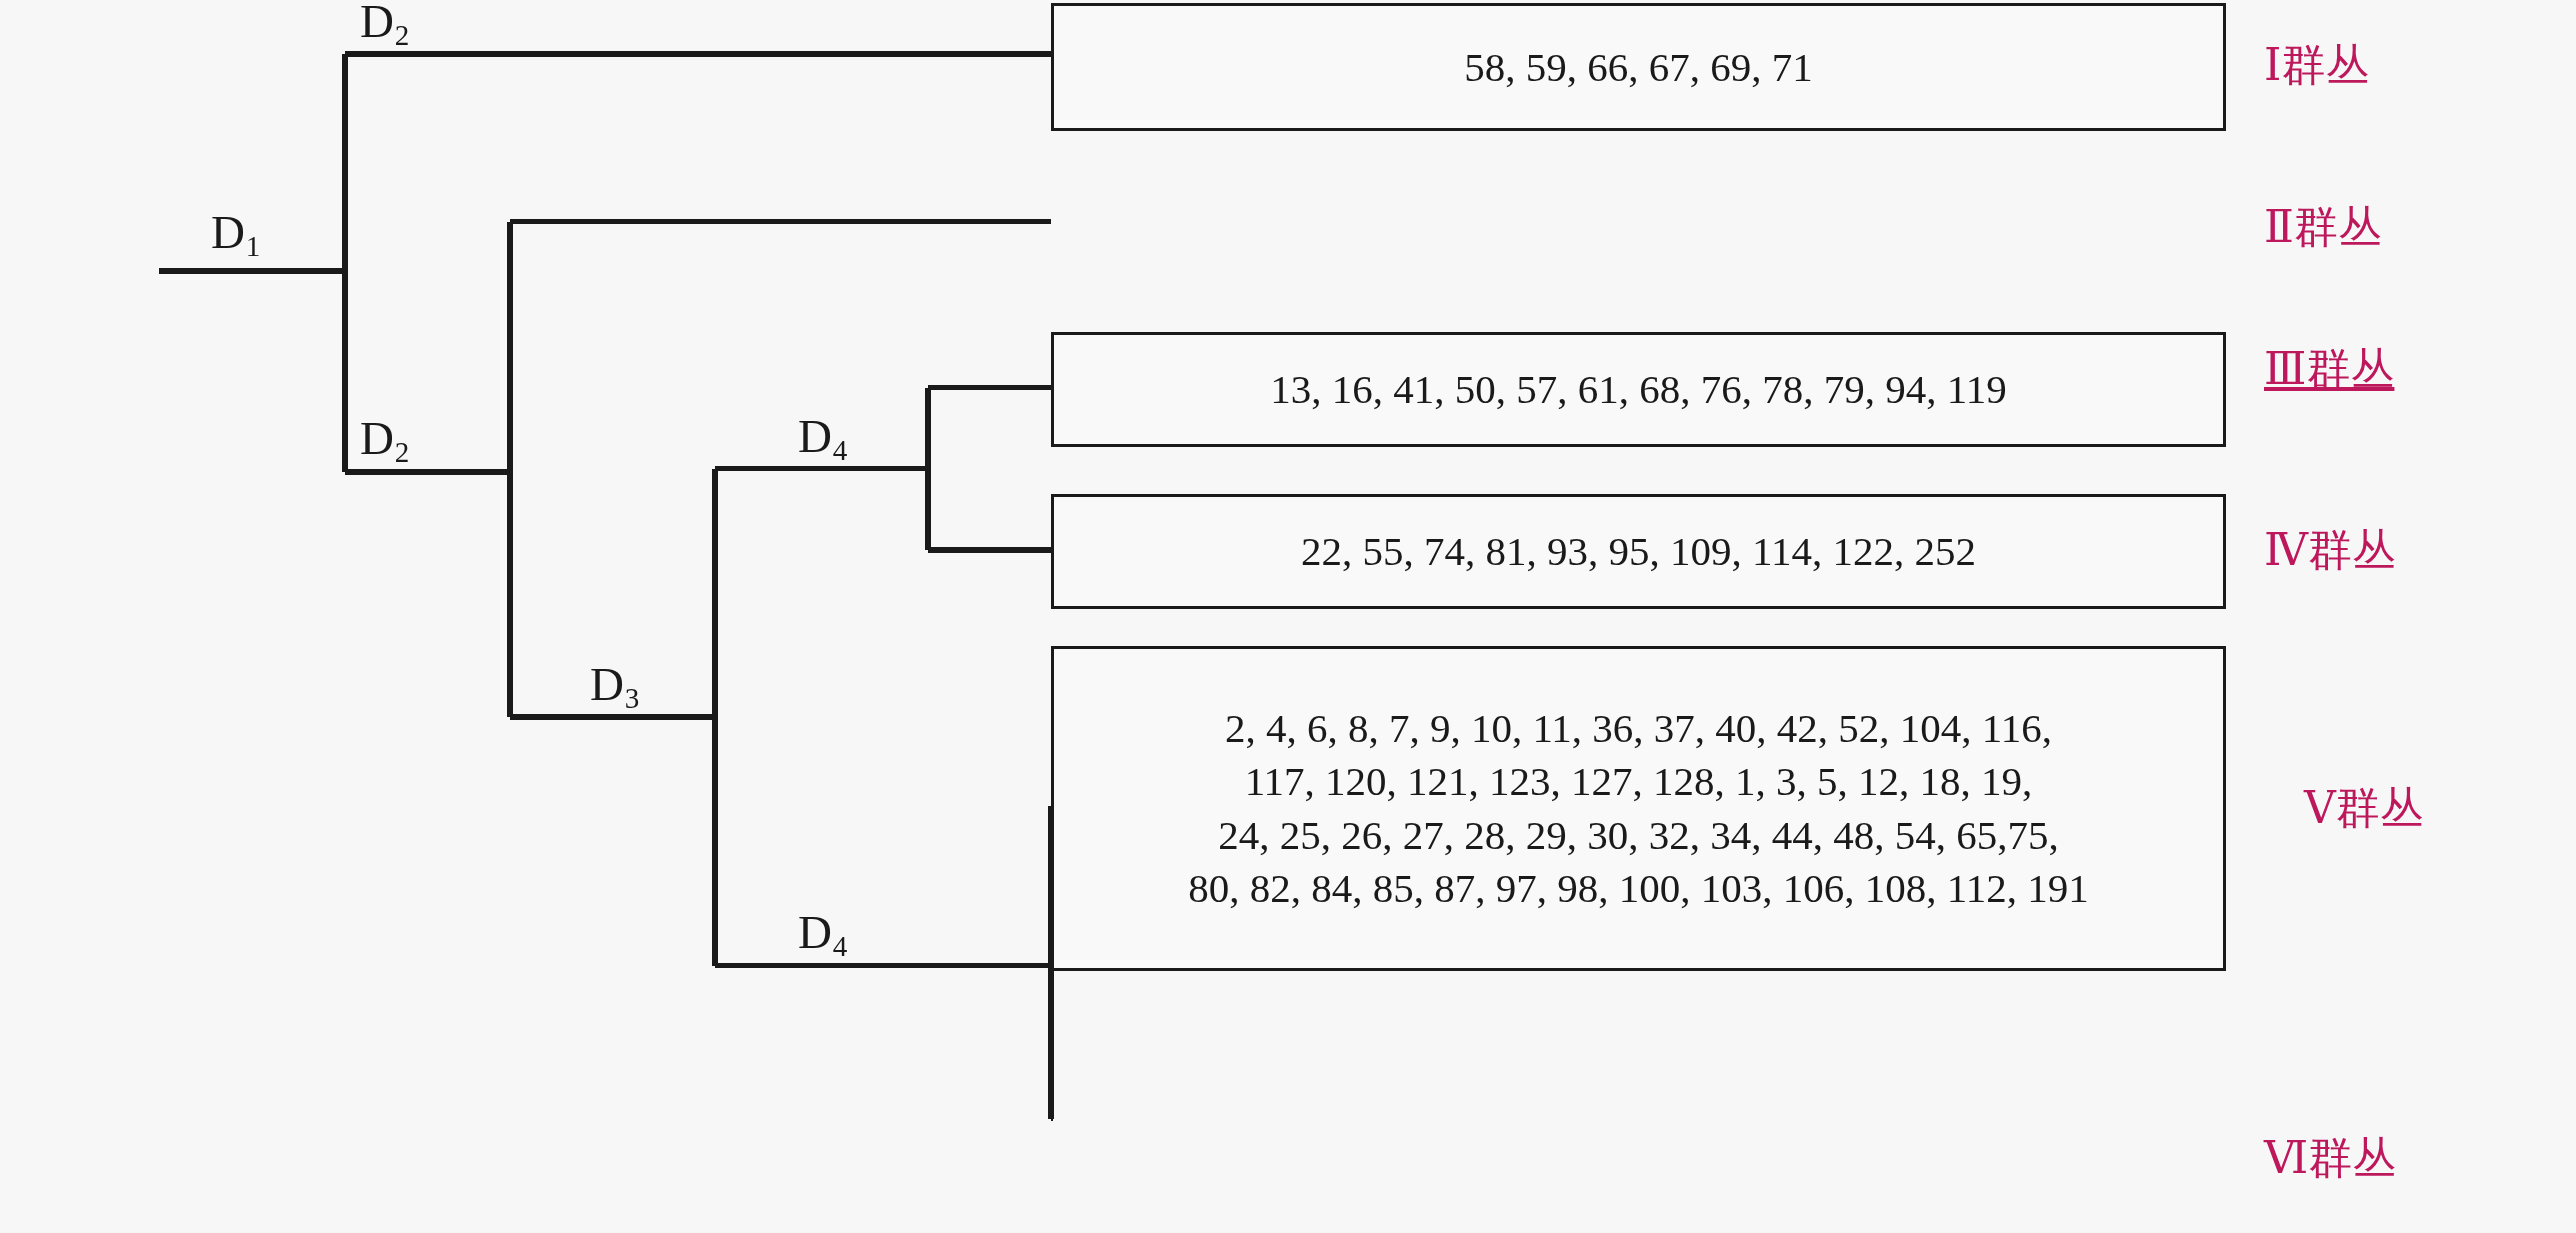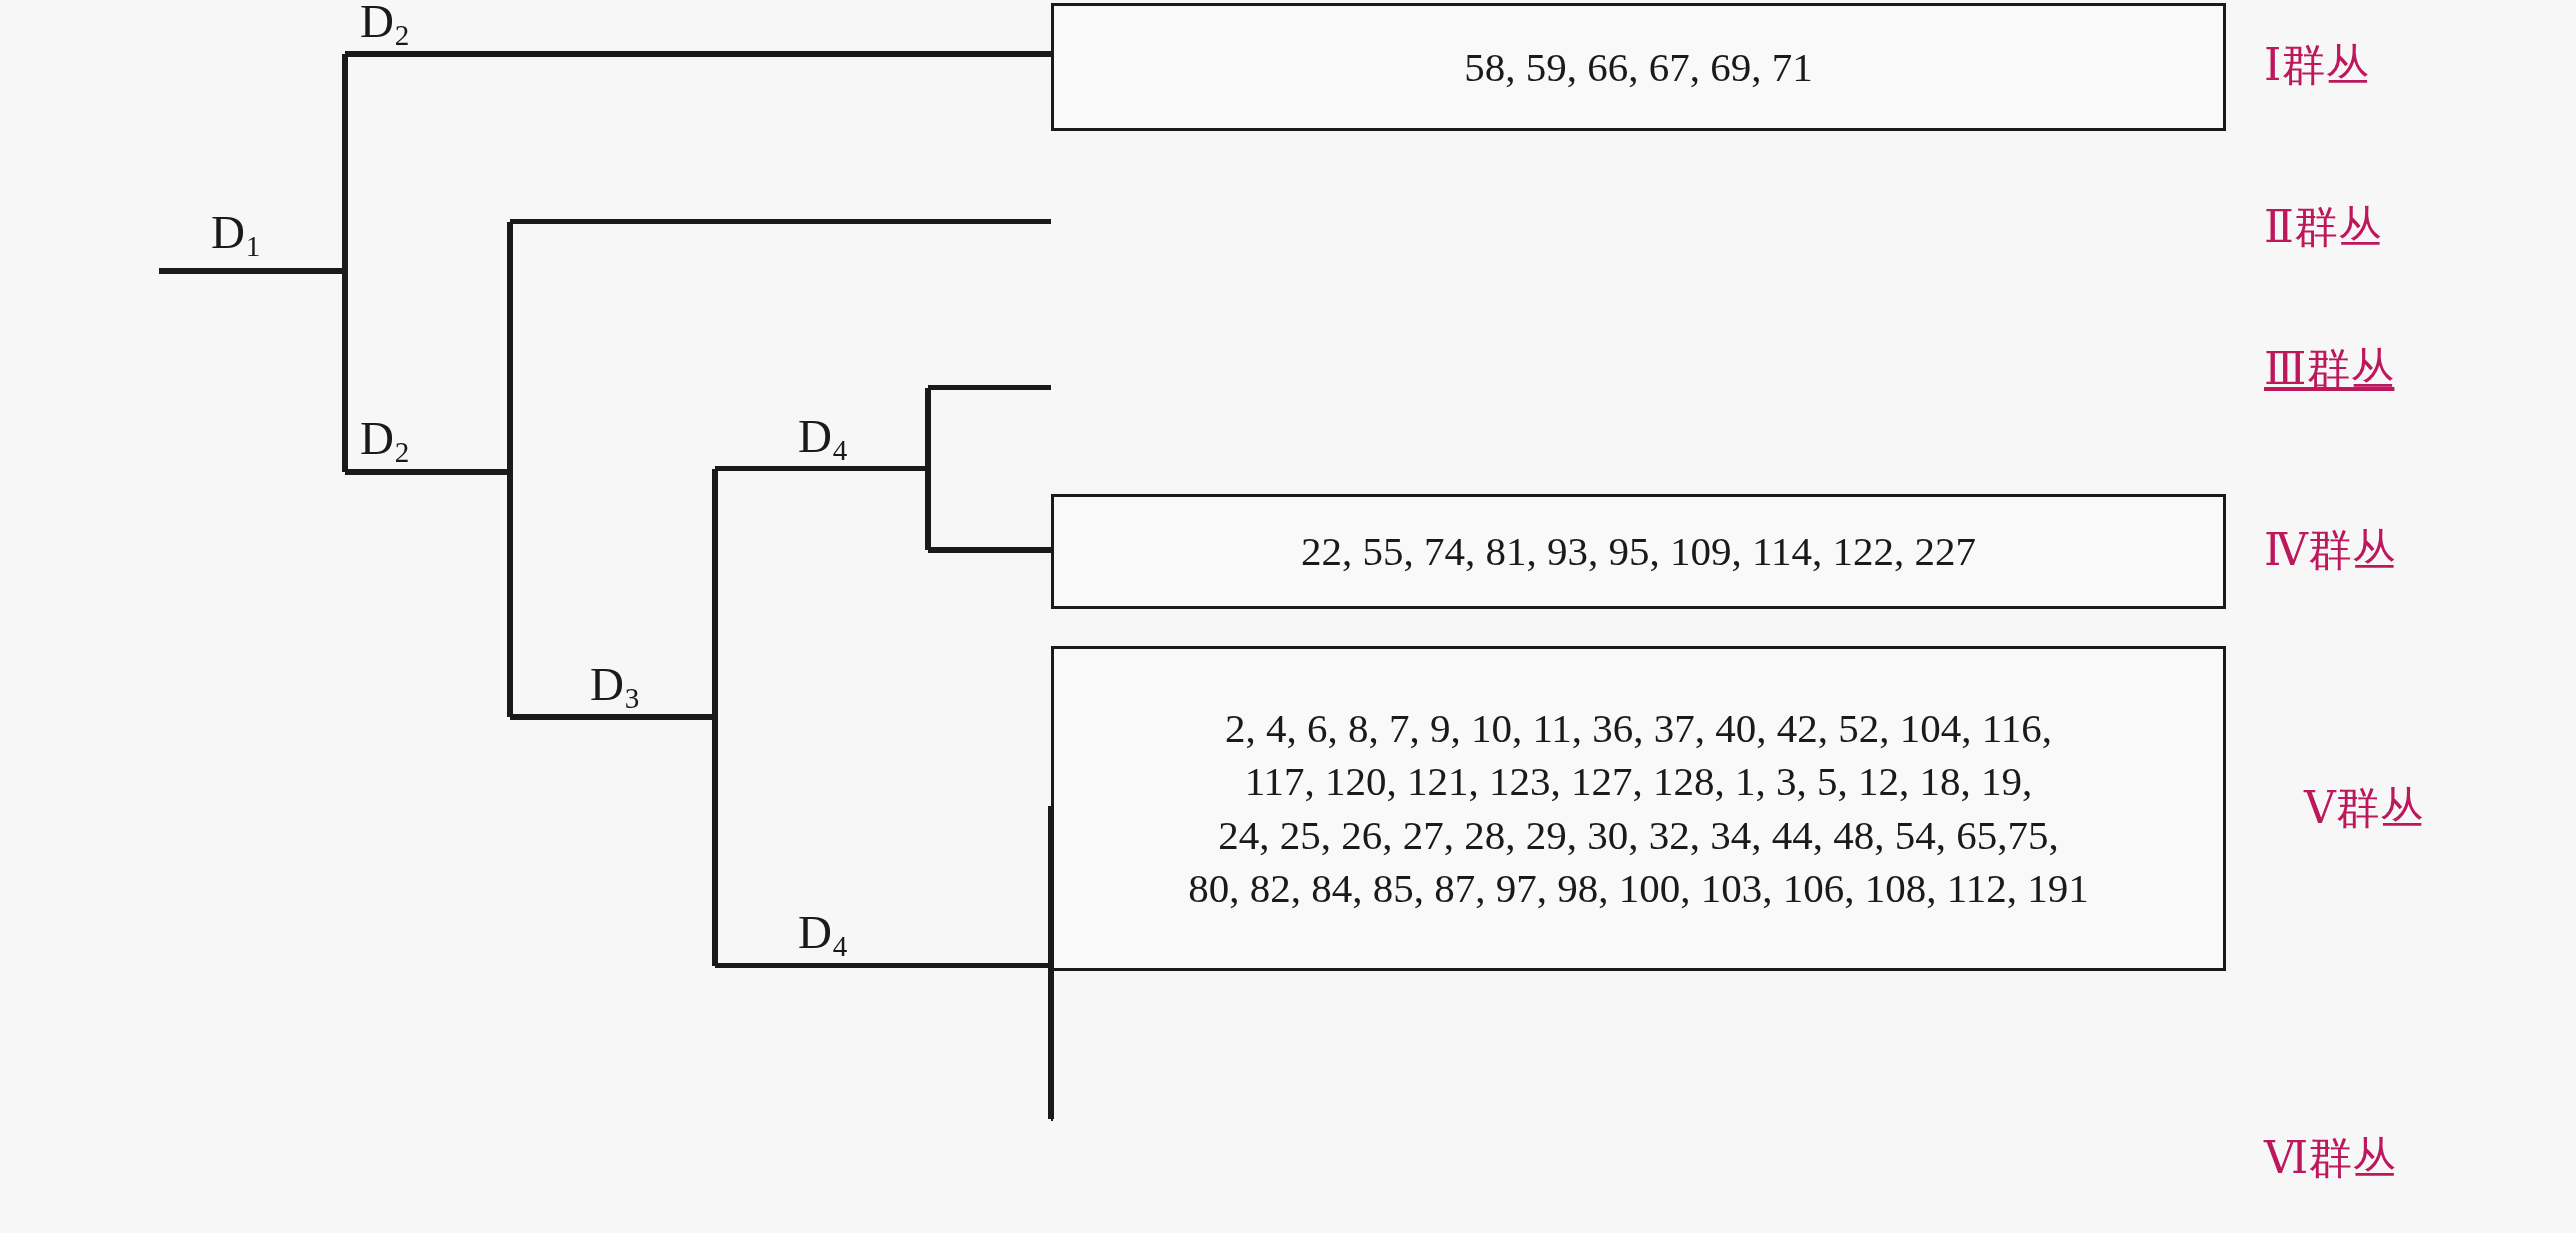--- a/index.html
+++ b/index.html
@@ -130,24 +130,27 @@
     <span>D</span><sub>4</sub>
   </div>
 
   <div class="cluster-box" style="left:1051px; top:3.3px; width:1175px; height:128px;">
     <div class="cluster-text">58, 59, 66, 67, 69, 71</div>
   </div>
   <div class="cluster-name" style="left:2264px; top:44px;">Ⅰ群丛</div>
 
   <div class="cluster-name" style="left:2264px; top:206px;">Ⅱ群丛</div>
 
+  <div class="cluster-box" style="left:1051px; top:332px; width:1175px; height:115px;">
+    <div class="cluster-text">13, 16, 41, 50, 57, 61, 68, 76, 78, 79, 94, 119</div>
+  </div>
   <div class="cluster-name" style="left:2264px; top:348px;text-decoration:underline;">Ⅲ群丛</div>
 
   <div class="cluster-box" style="left:1051px; top:494px; width:1175px; height:115px;">
-    <div class="cluster-text">22, 55, 74, 81, 93, 95, 109, 114, 122, 227</div>
+    <div class="cluster-text">22, 55, 74, 81, 93, 95, 109, 114, 122, 252</div>
   </div>
   <div class="cluster-name" style="left:2264px; top:529px;">Ⅳ群丛</div>
 
   <div class="cluster-box" style="left:1051px; top:646px; width:1175px; height:325px;">
     <div class="cluster-text">2, 4, 6, 8, 7, 9, 10, 11, 36, 37, 40, 42, 52, 104, 116,
 117, 120, 121, 123, 127, 128, 1, 3, 5, 12, 18, 19,
 24, 25, 26, 27, 28, 29, 30, 32, 34, 44, 48, 54, 65,75,
 80, 82, 84, 85, 87, 97, 98, 100, 103, 106, 108, 112, 191</div>
   </div>
   <div class="cluster-name" style="left:2264px; top:787px;margin-left:40px;">Ⅴ群丛</div>

